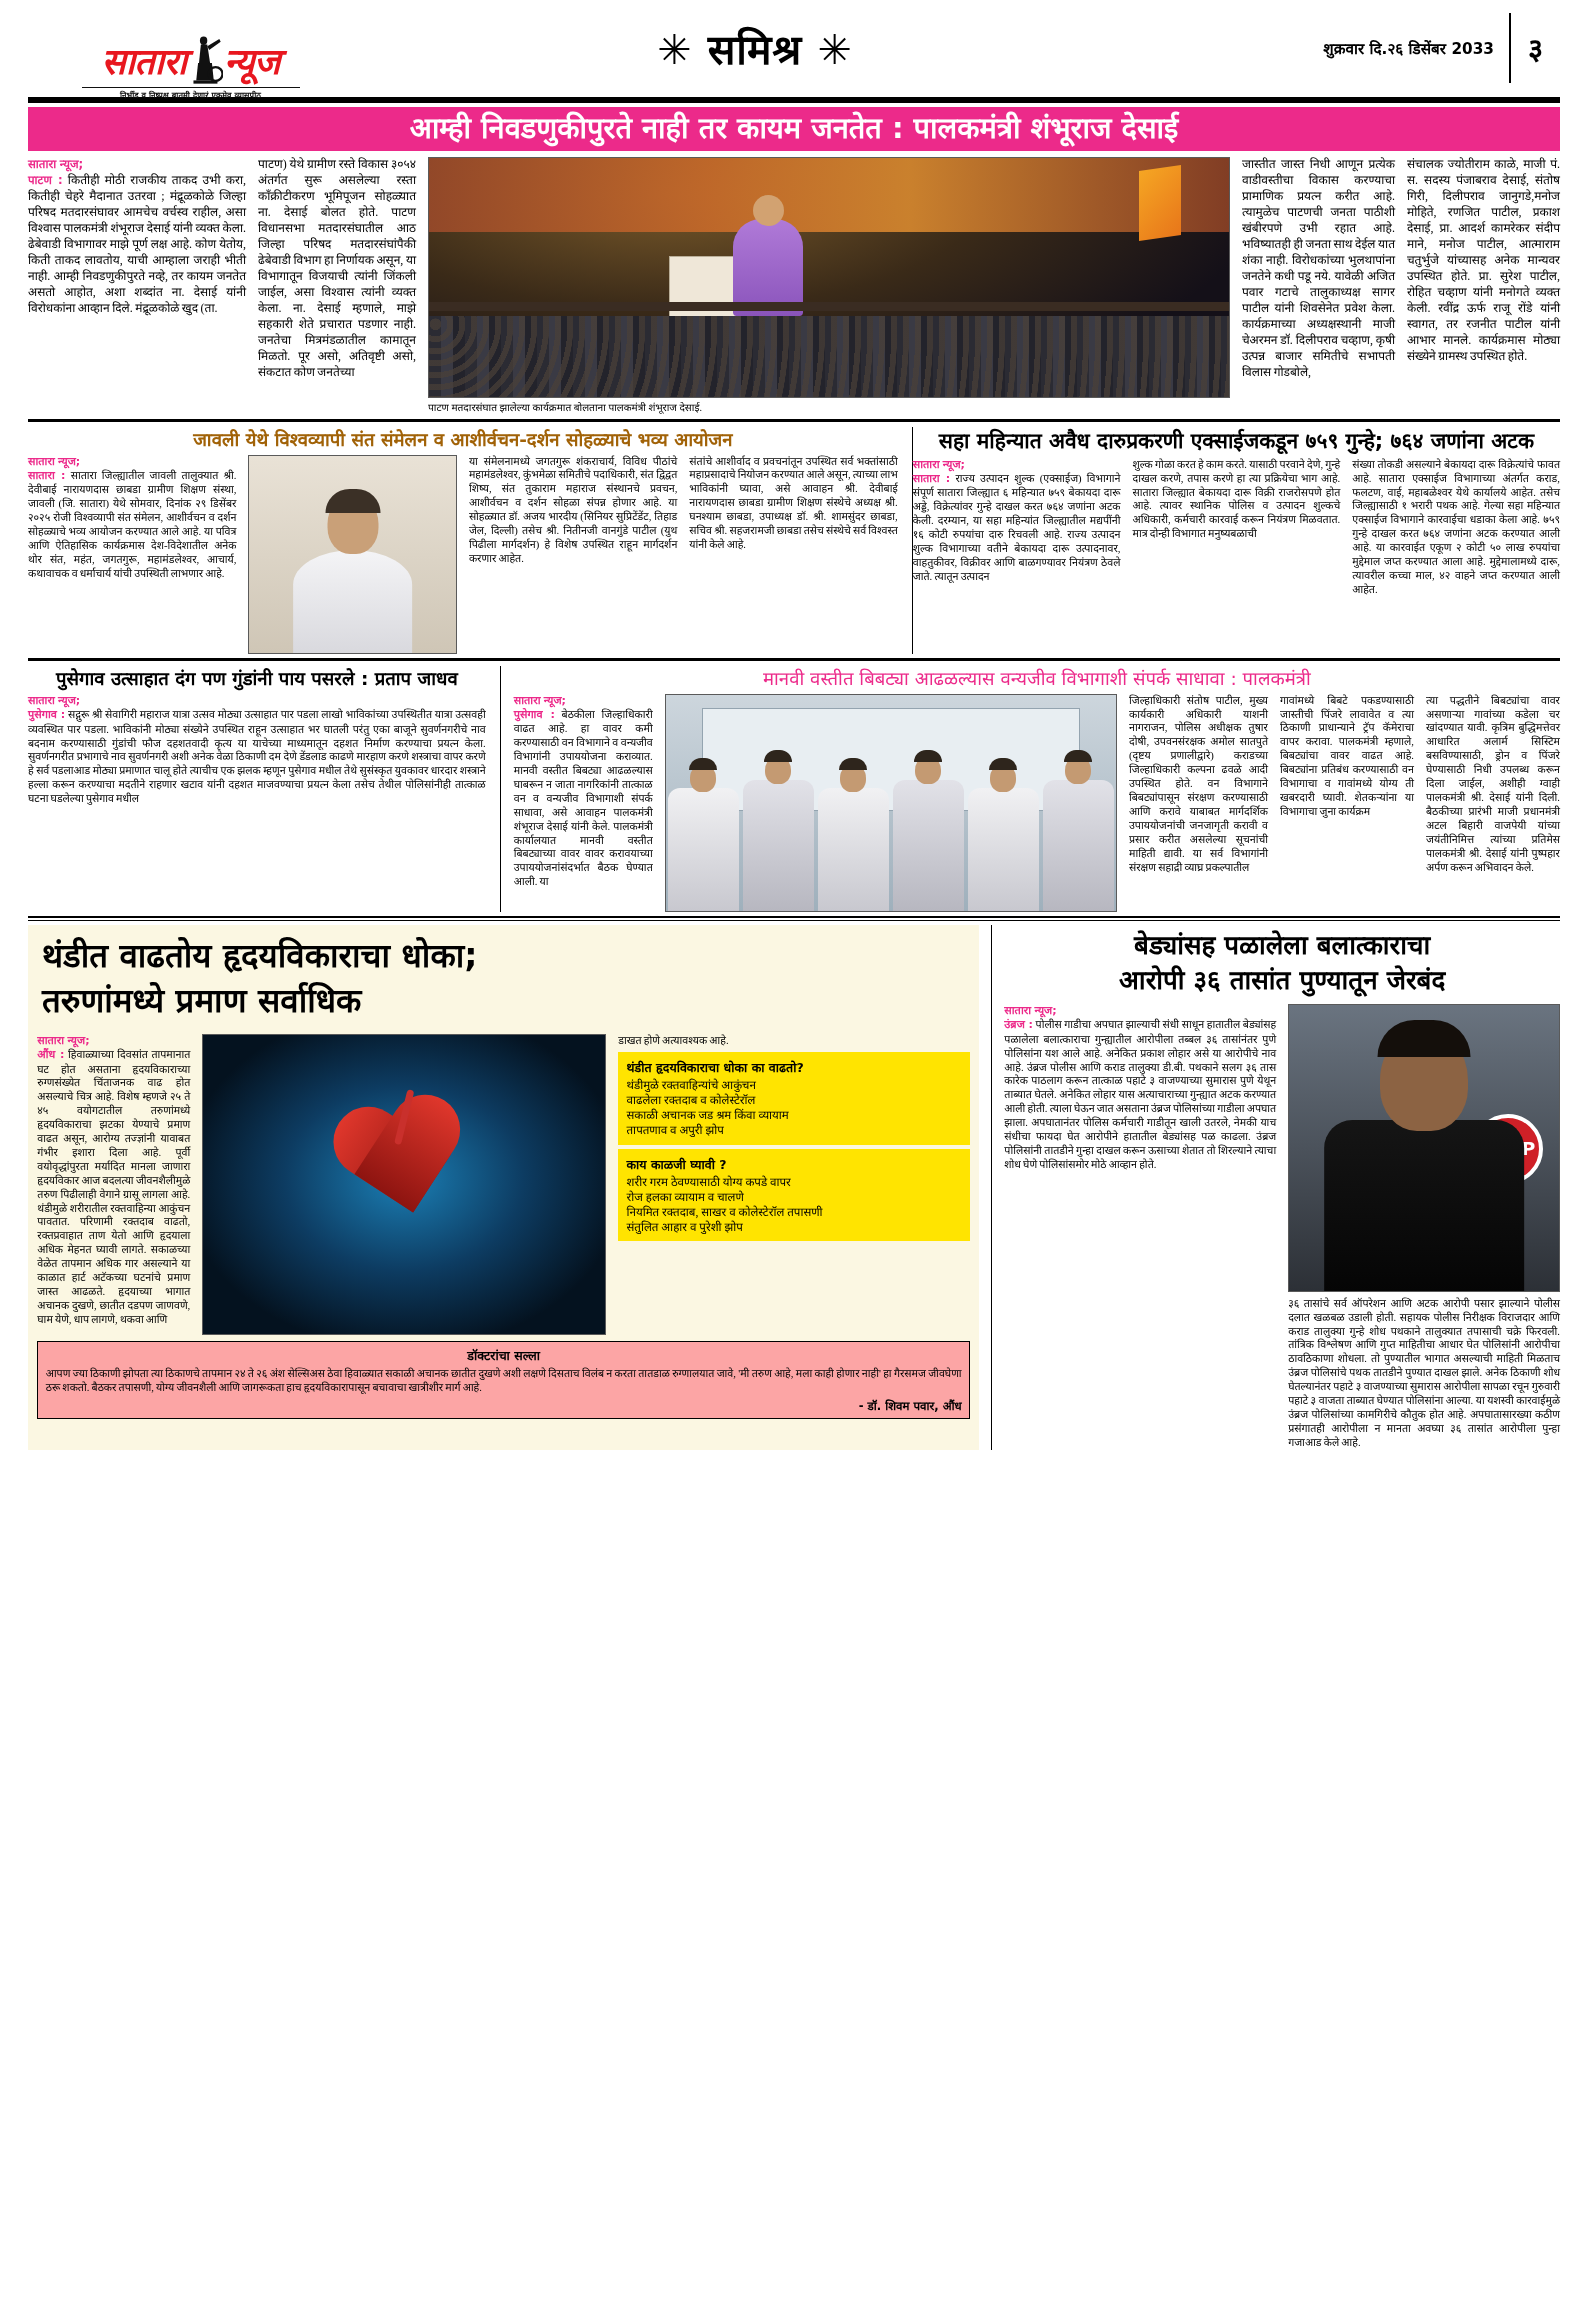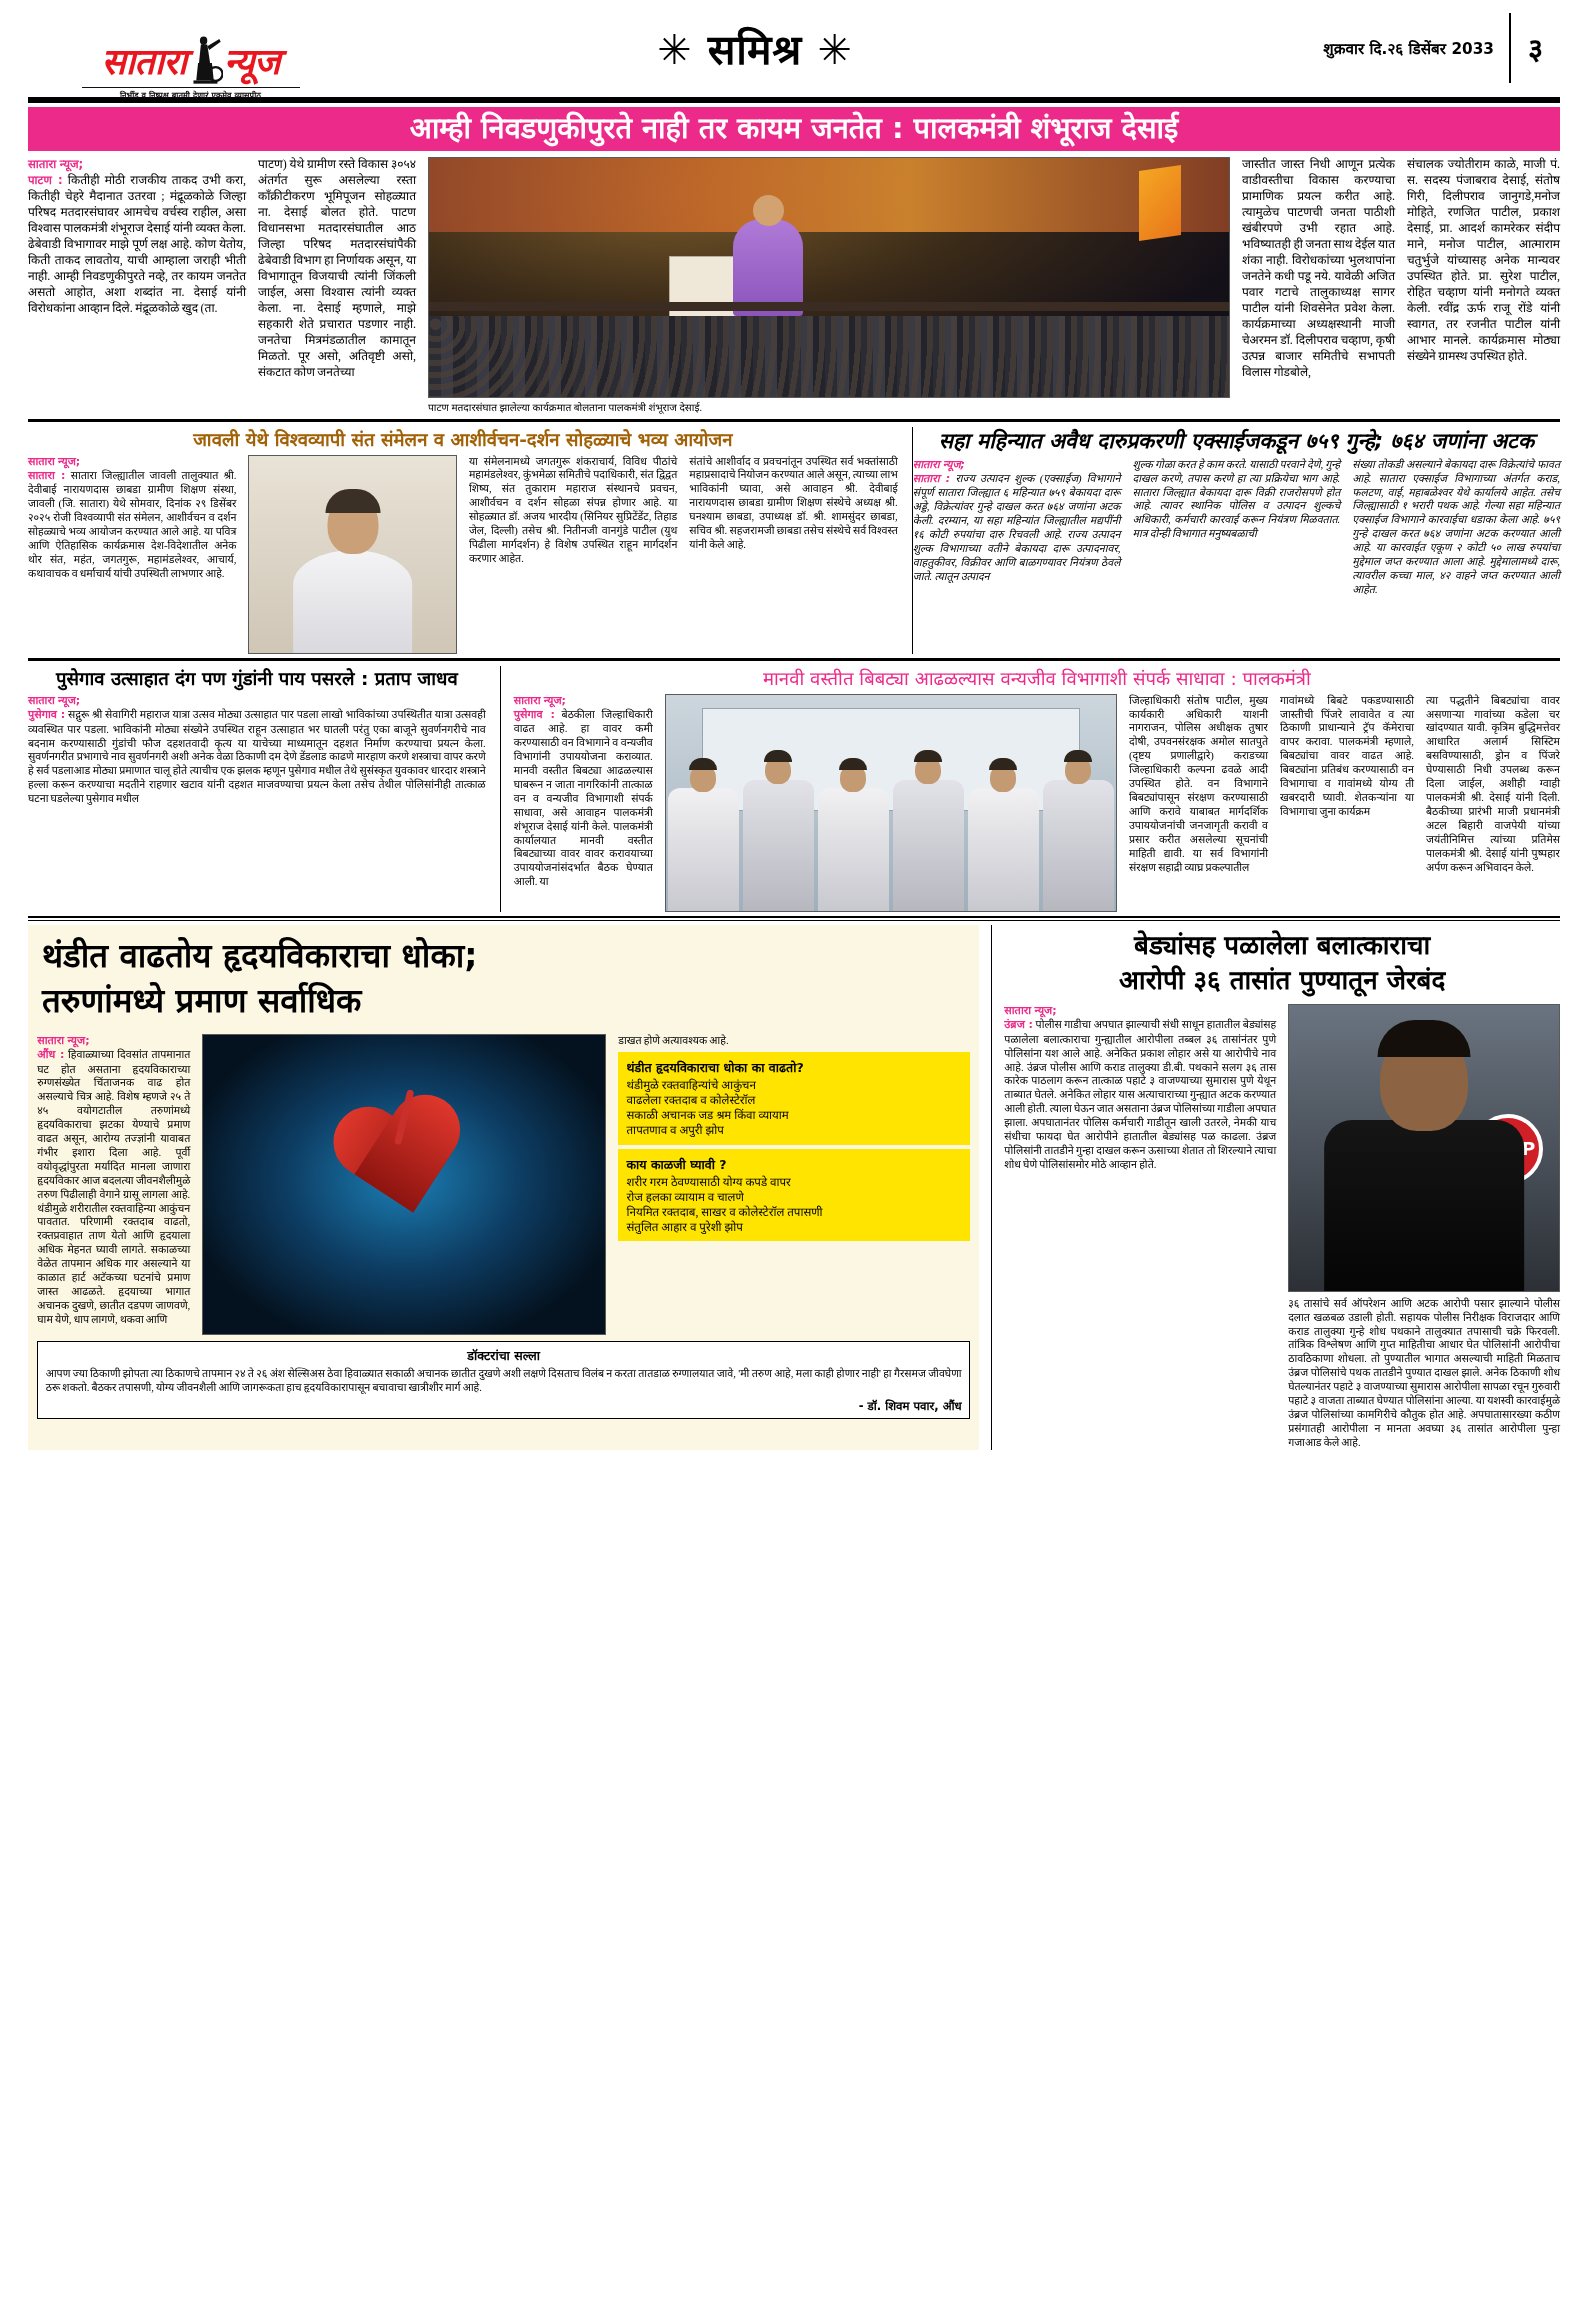--- a/index.html
+++ b/index.html
@@ -164,21 +164,21 @@
 
   .photo-excise { width:100%; height: 199px; position:relative; background:#fff; }
   .exc-star { position:absolute; left:50%; top:50%; transform:translate(-50%,-50%); }
 
   
   .box-cream { background:#fbf7e2; }
   .box-yellow { background:#ffe400; padding: 6.5px 8.3px; }
   .box-yellow .bx-title { font-family:"DejaVu Sans",sans-serif; font-weight:900; font-size:12.5px; margin-bottom:1.9px;}
   .box-yellow ul { margin:0; padding-left:0; list-style:none; }
   .box-yellow li { font-size:11.6px; line-height:1.3; font-family:"Liberation Serif",serif;}
-  .doc-box { border:1.4px solid #000; padding: 5.6px 7.4px; margin-top: 5.6px; background:#ffffff;}
+  .doc-box { border:1.4px solid #000; padding: 5.6px 7.4px; margin-top: 5.6px; background:#fca5a5;}
   .doc-title { font-family:"DejaVu Sans",sans-serif; font-weight:900; font-size:12.5px; text-align:center; margin-bottom:2.8px;}
   .sign { text-align:right; font-weight:700; font-family:"DejaVu Sans",sans-serif; font-size:11.6px; margin-top:2.8px;}
   .sect { margin-top: 2.8px; }
 </style>
 </head>
 <body>
 
 <div class="page">
 
   <div class="masthead">
@@ -266,21 +266,21 @@
         </div>
         <div class="col">
           <p class="body-txt small" style="margin:0;">या संमेलनामध्ये जगतगुरू शंकराचार्य, विविध पीठांचे महामंडलेश्वर, कुंभमेळा समितीचे पदाधिकारी, संत द्विद्वत शिष्य, संत तुकाराम महाराज संस्थानचे प्रवचन, आशीर्वचन व दर्शन सोहळा संपन्न होणार आहे. या सोहळ्यात डॉ. अजय भारदीय (सिनियर सुप्रिटेंडेंट, तिहाड जेल, दिल्ली) तसेच श्री. नितीनजी वानगुंडे पाटील (युथ पिढीला मार्गदर्शन) हे विशेष उपस्थित राहून मार्गदर्शन करणार आहेत.</p>
         </div>
         <div class="col">
           <p class="body-txt small" style="margin:0;">संतांचे आशीर्वाद व प्रवचनांतून उपस्थित सर्व भक्तांसाठी महाप्रसादाचे नियोजन करण्यात आले असून, त्याच्या लाभ भाविकांनी घ्यावा, असे आवाहन श्री. देवीबाई नारायणदास छाबडा ग्रामीण शिक्षण संस्थेचे अध्यक्ष श्री. घनश्याम छाबडा, उपाध्यक्ष डॉ. श्री. शामसुंदर छाबडा, सचिव श्री. सहजरामजी छाबडा तसेच संस्थेचे सर्व विश्वस्त यांनी केले आहे.</p>
         </div>
       </div>
     </div>
 
-    <div style="flex:1.28; border-left:1.4px solid #000; padding-left:0;font-style:italic;">
+    <div style="flex:1.28; border-left:1.4px solid #000; padding-left:0;">
       <div class="hl-black">सहा महिन्यात अवैध दारुप्रकरणी एक्साईजकडून ७५९ गुन्हे; ७६४ जणांना अटक</div>
       <div class="cols">
         <div class="col">
           <p class="body-txt small" style="margin:0;">
             <span class="dateline2">सातारा न्यूज;</span><br>
             <span class="dateline2">सातारा :</span>
             <span>राज्य उत्पादन शुल्क (एक्साईज) विभागाने संपूर्ण सातारा जिल्ह्यात ६ महिन्यात ७५९ बेकायदा दारू अड्डे, विक्रेत्यांवर गुन्हे दाखल करत ७६४ जणांना अटक केली. दरम्यान, या सहा महिन्यांत जिल्ह्यातील मद्यपींनी १६ कोटी रुपयांचा दारु रिचवली आहे.
 राज्य उत्पादन शुल्क विभागाच्या वतीने बेकायदा दारू उत्पादनावर, वाहतुकीवर, विक्रीवर आणि बाळगण्यावर नियंत्रण ठेवले जाते. त्यातून उत्पादन</span>
           </p>
         </div>

